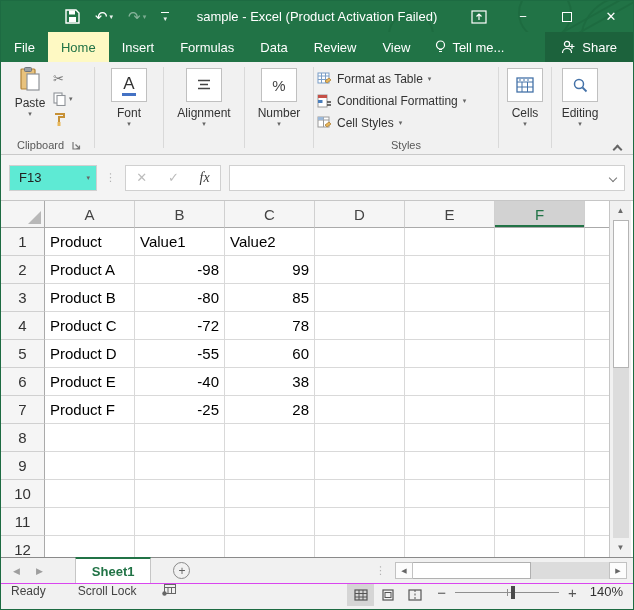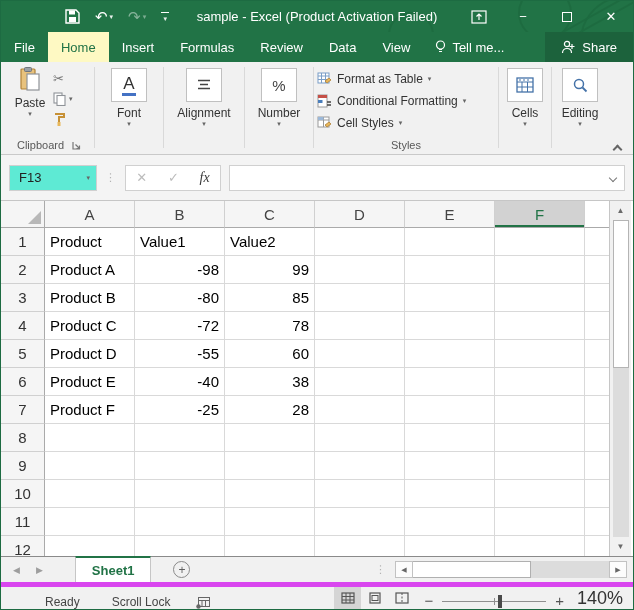--- a/index.html
+++ b/index.html
@@ -87,33 +87,33 @@
   .tab-nav + .tab-nav { margin-left:16px; }
   .sheettab { height:26px; margin-top:-1px; margin-left:32px; background:#fff; border-top:2px solid #217346; border-left:1px solid #c6c6c6; border-right:1px solid #c6c6c6; color:#217346; font-weight:bold; font-size:13px; padding:0 16px; display:flex; align-items:center; }
   .newsheet { width:17px; height:17px; border:1px solid #8a8a8a; border-radius:50%; margin-left:22px; display:flex; align-items:center; justify-content:center; color:#5f5f5f; font-size:12px; line-height:12px; }
   .tab-spacer { flex:1; }
   .hscroll { display:flex; align-items:center; margin:0 6px 0 8px; width:232px; }
   .hs-btn { width:18px; height:17px; background:#fcfcfc; border:1px solid #c2c2c2; display:flex; align-items:center; justify-content:center; color:#666; font-size:7px; }
   .hs-thumb { width:118px; height:17px; background:#fff; border:1px solid #b0b0b0; border-left:none; }
   .hs-track { flex:1; height:17px; background:#dcdcdc; }
 
   
-  .statusbar { flex:0 0 26px; background:#f1f1f1; border-top:5px solid #d946ef; display:flex; align-items:flex-end; font-size:12px; color:#444;padding-left:34px; }
+  .statusbar { flex:0 0 26px; background:#f1f1f1; border-top:1px solid #d946ef; display:flex; align-items:flex-start; font-size:12px; color:#444; }
   .sb-ready { margin-left:10px; }
   .sb-scroll { margin-left:32px; }
   .sb-macro { margin-left:26px; display:flex; align-items:center; }
   .sb-spacer { flex:1; }
   .view-btn { width:27px; height:22px; display:flex; align-items:center; justify-content:center; }
   .view-btn.active { background:#d5d5d5; }
   .zoom-out, .zoom-in { font-size:15px; color:#555; padding:0 9px; }
   .slider { position:relative; width:104px; height:16px; }
   .slider .line { position:absolute; left:0; right:0; top:8px; height:1px; background:#8f8f8f; }
   .slider .tick { position:absolute; left:50%; top:5px; width:1px; height:7px; background:#8f8f8f; }
   .slider .thumb { position:absolute; left:54%; top:2px; width:4px; height:13px; background:#4a4a4a; }
-  .zoom-pct { font-size:18px; color:#333; margin:0 10px 0 4px; }
+  .zoom-pct { font-size:13px; color:#333; margin:0 10px 0 4px; }
 </style>
 </head>
 <body>
 
 <div class="window">
 
   <div class="titlebar">
     <svg class="deco" width="340" height="31" viewBox="0 0 340 31">
       <g fill="none" stroke="#1d6a3f" stroke-width="2" opacity="0.8">
         <circle cx="118" cy="34" r="22"></circle>
@@ -163,22 +163,22 @@
         </span>
     </div>
   </div>
 
   <div class="menubar">
     <div class="mtabs">
         <span class="mtab">File</span>
         <span class="mtab active">Home</span>
         <span class="mtab">Insert</span>
         <span class="mtab">Formulas</span>
+        <span class="mtab">Data</span>
         <span class="mtab">Review</span>
-        <span class="mtab">Data</span>
         <span class="mtab">View</span>
       </div>
     <div class="tellme">
       <svg width="11" height="14" viewBox="0 0 11 14">
         <circle cx="5.5" cy="5" r="4" fill="none" stroke="#fff" stroke-width="1.2"></circle>
         <path d="M4 9.5 h3 M4 11.5 h3" stroke="#fff" stroke-width="1.2"></path>
       </svg>
       <span>Tell me...</span>
     </div>
     <div class="share">

